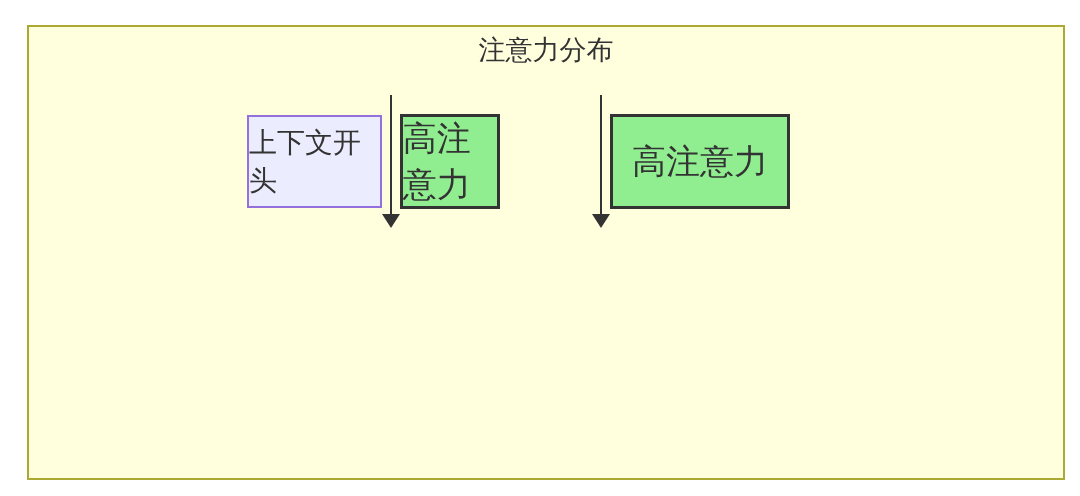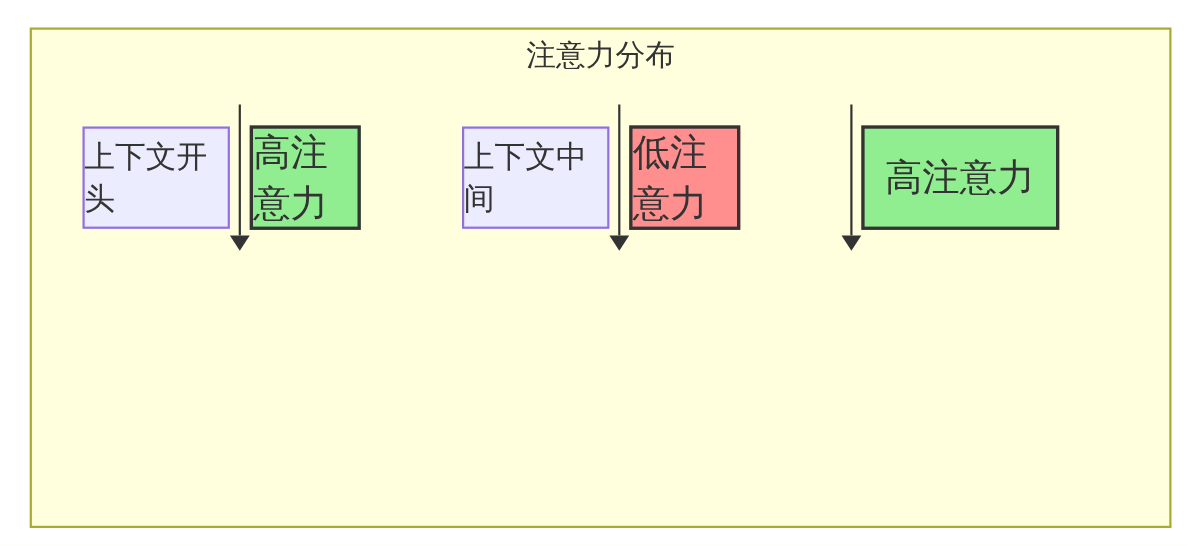--- a/index.html
+++ b/index.html
@@ -101,32 +101,20 @@
       </div>
       <div class="arrow">
         <div class="arrow-line"></div>
         <div class="arrow-head"></div>
       </div>
       <div class="node-target" data-level="high">
         <span>高注意力</span>
       </div>
     </div>
 
-    <div class="flow-column">
-      <div class="node-source">
-        <span>上下文中间</span>
-      </div>
-      <div class="arrow">
-        <div class="arrow-line"></div>
-        <div class="arrow-head"></div>
-      </div>
-      <div class="node-target" data-level="low">
-        <span>低注意力</span>
-      </div>
-    </div>
 
     <div class="flow-column">
       <div class="arrow">
         <div class="arrow-line"></div>
         <div class="arrow-head"></div>
       </div>
       <div class="node-target" data-level="high">
         <span>高注意力</span>
       </div>
     </div>

